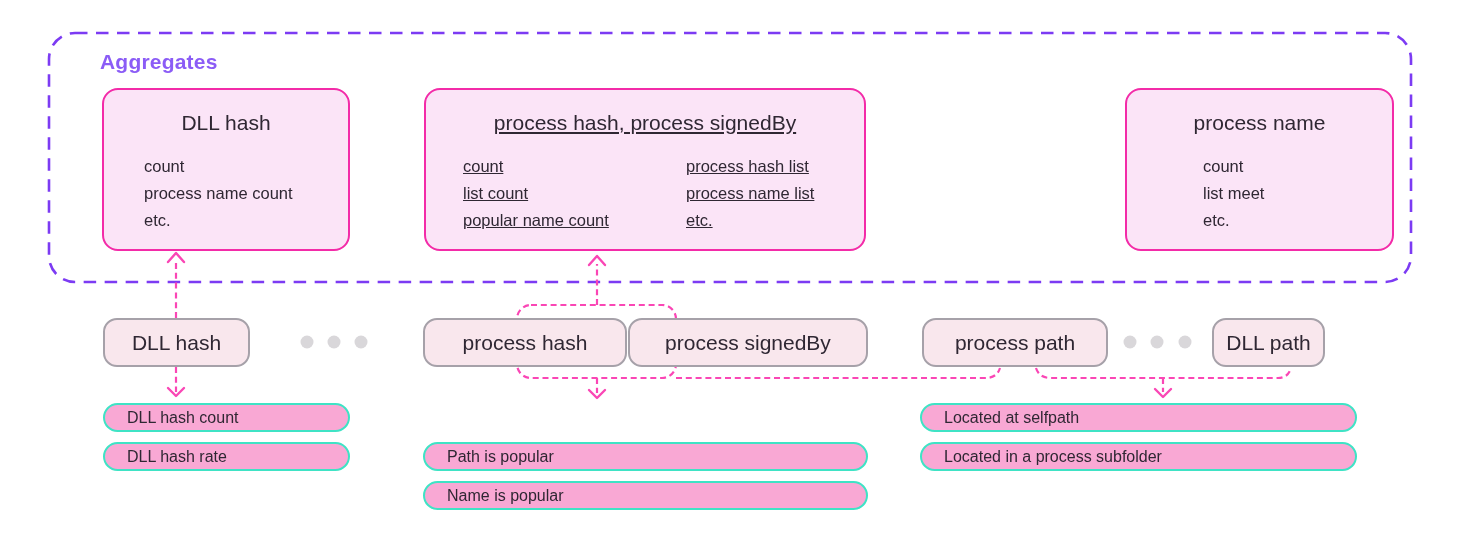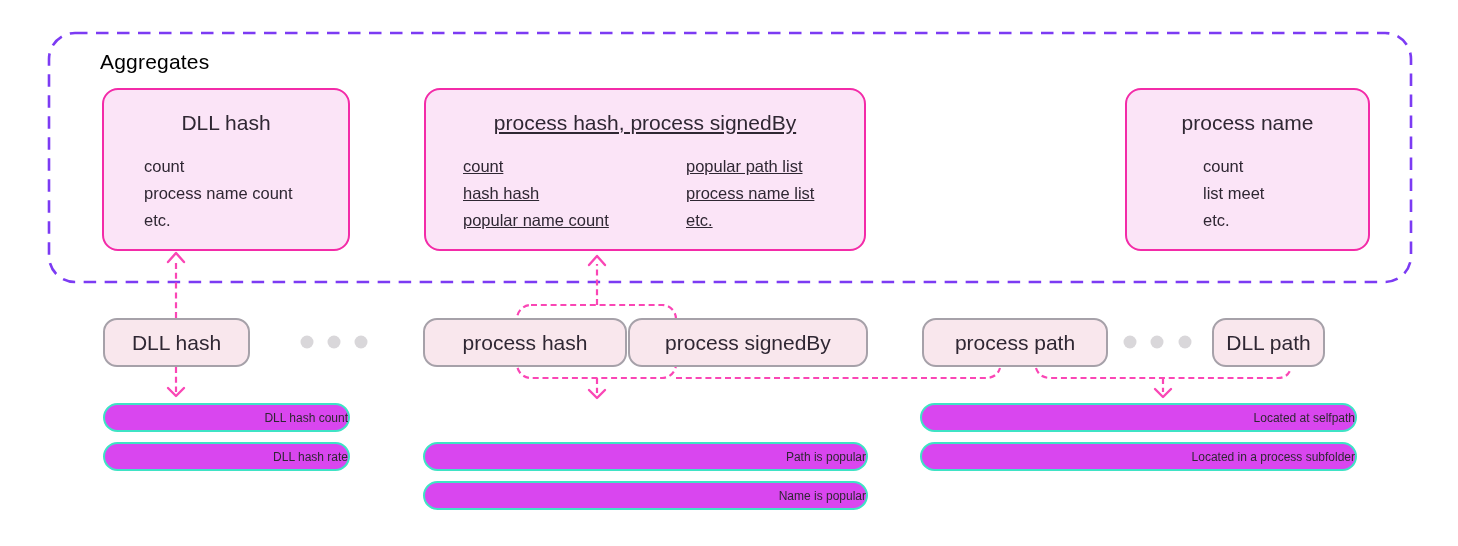--- a/index.html
+++ b/index.html
@@ -13,22 +13,22 @@
     overflow: hidden;
   }
   .layer-boxes { position: absolute; inset: 0; z-index: 1; }
   .connectors  { position: absolute; inset: 0; z-index: 2; pointer-events: none; }
   .layer-top   { position: absolute; inset: 0; z-index: 3; }
 
   .agg-label {
     position: absolute;
     left: 100px; top: 50px;
     font-size: 21px;
-    font-weight: 400;
-    color: #000000;
+    font-weight: 700;
+    color: #8b5cf6;
     letter-spacing: 0.2px;
   }
   .agg-box {
     position: absolute;
     top: 88px; height: 163px;
     background: #fbe4f7;
     border: 2px solid #f32ba8;
     border-radius: 16px;
     box-sizing: border-box;
   }
@@ -42,21 +42,21 @@
     margin-top: 18px;
     font-size: 16.5px;
     line-height: 27px;
   }
   .box-dll-hash      { left: 102px; width: 248px; }
   .box-dll-hash .box-items { margin-left: 40px; }
   .box-hash-signedby { left: 424px; width: 442px; text-decoration: underline; }
   .box-hash-signedby .cols { display: flex; margin-top: 18px; }
   .box-hash-signedby .col  { font-size: 16.5px; line-height: 27px; }
   .box-hash-signedby .col1 { margin-left: 37px; width: 223px; }
-  .box-process-name  { left: 1125px; width: 245px; }
+  .box-process-name  { left: 1125px; width: 269px; }
   .box-process-name .box-items { margin-left: 76px; }
 
   .pill {
     position: absolute;
     top: 318px; height: 49px;
     background: #f9e7ed;
     border: 2px solid #a6a1a9;
     border-radius: 14px;
     box-sizing: border-box;
     display: flex; align-items: center; justify-content: center;
@@ -65,28 +65,27 @@
   }
   .pill-dll-hash        { left: 103px;  width: 147px; }
   .pill-process-hash    { left: 423px;  width: 204px; }
   .pill-process-signedby{ left: 628px;  width: 240px; }
   .pill-process-path    { left: 922px;  width: 186px; }
   .pill-dll-path        { left: 1212px; width: 113px; }
 
   .finding {
     position: absolute;
     height: 29px;
-    background: #d946ef;
+    background: #f9a8d4;
     border: 2px solid #3fe3c5;
     border-radius: 14.5px;
     box-sizing: border-box;
     display: flex; align-items: center;
     padding-left: 22px;
-    font-size: 12px;
-    justify-content: flex-end;
+    font-size: 16px;
   }
   .fg-left  { left: 103px; width: 247px; }
   .fg-mid   { left: 423px; width: 445px; }
   .fg-right { left: 920px; width: 437px; }
   .row-0 { top: 403px; }
   .row-1 { top: 442px; }
   .row-2 { top: 481px; }
 </style>
 </head>
 <body>
@@ -103,25 +102,25 @@
         <div>process name count</div>
         <div>etc.</div>
       </div>
     </div>
 
     <div class="agg-box box-hash-signedby">
       <div class="box-title">process hash, process signedBy</div>
       <div class="cols">
         <div class="col col1">
           <div>count</div>
-          <div>hash hash</div>
+          <div>list count</div>
           <div>popular name count</div>
         </div>
         <div class="col col2">
-          <div>popular path list</div>
+          <div>process hash list</div>
           <div>process name list</div>
           <div>etc.</div>
         </div>
       </div>
     </div>
 
     <div class="agg-box box-process-name">
       <div class="box-title">process name</div>
       <div class="box-items">
         <div>count</div>

